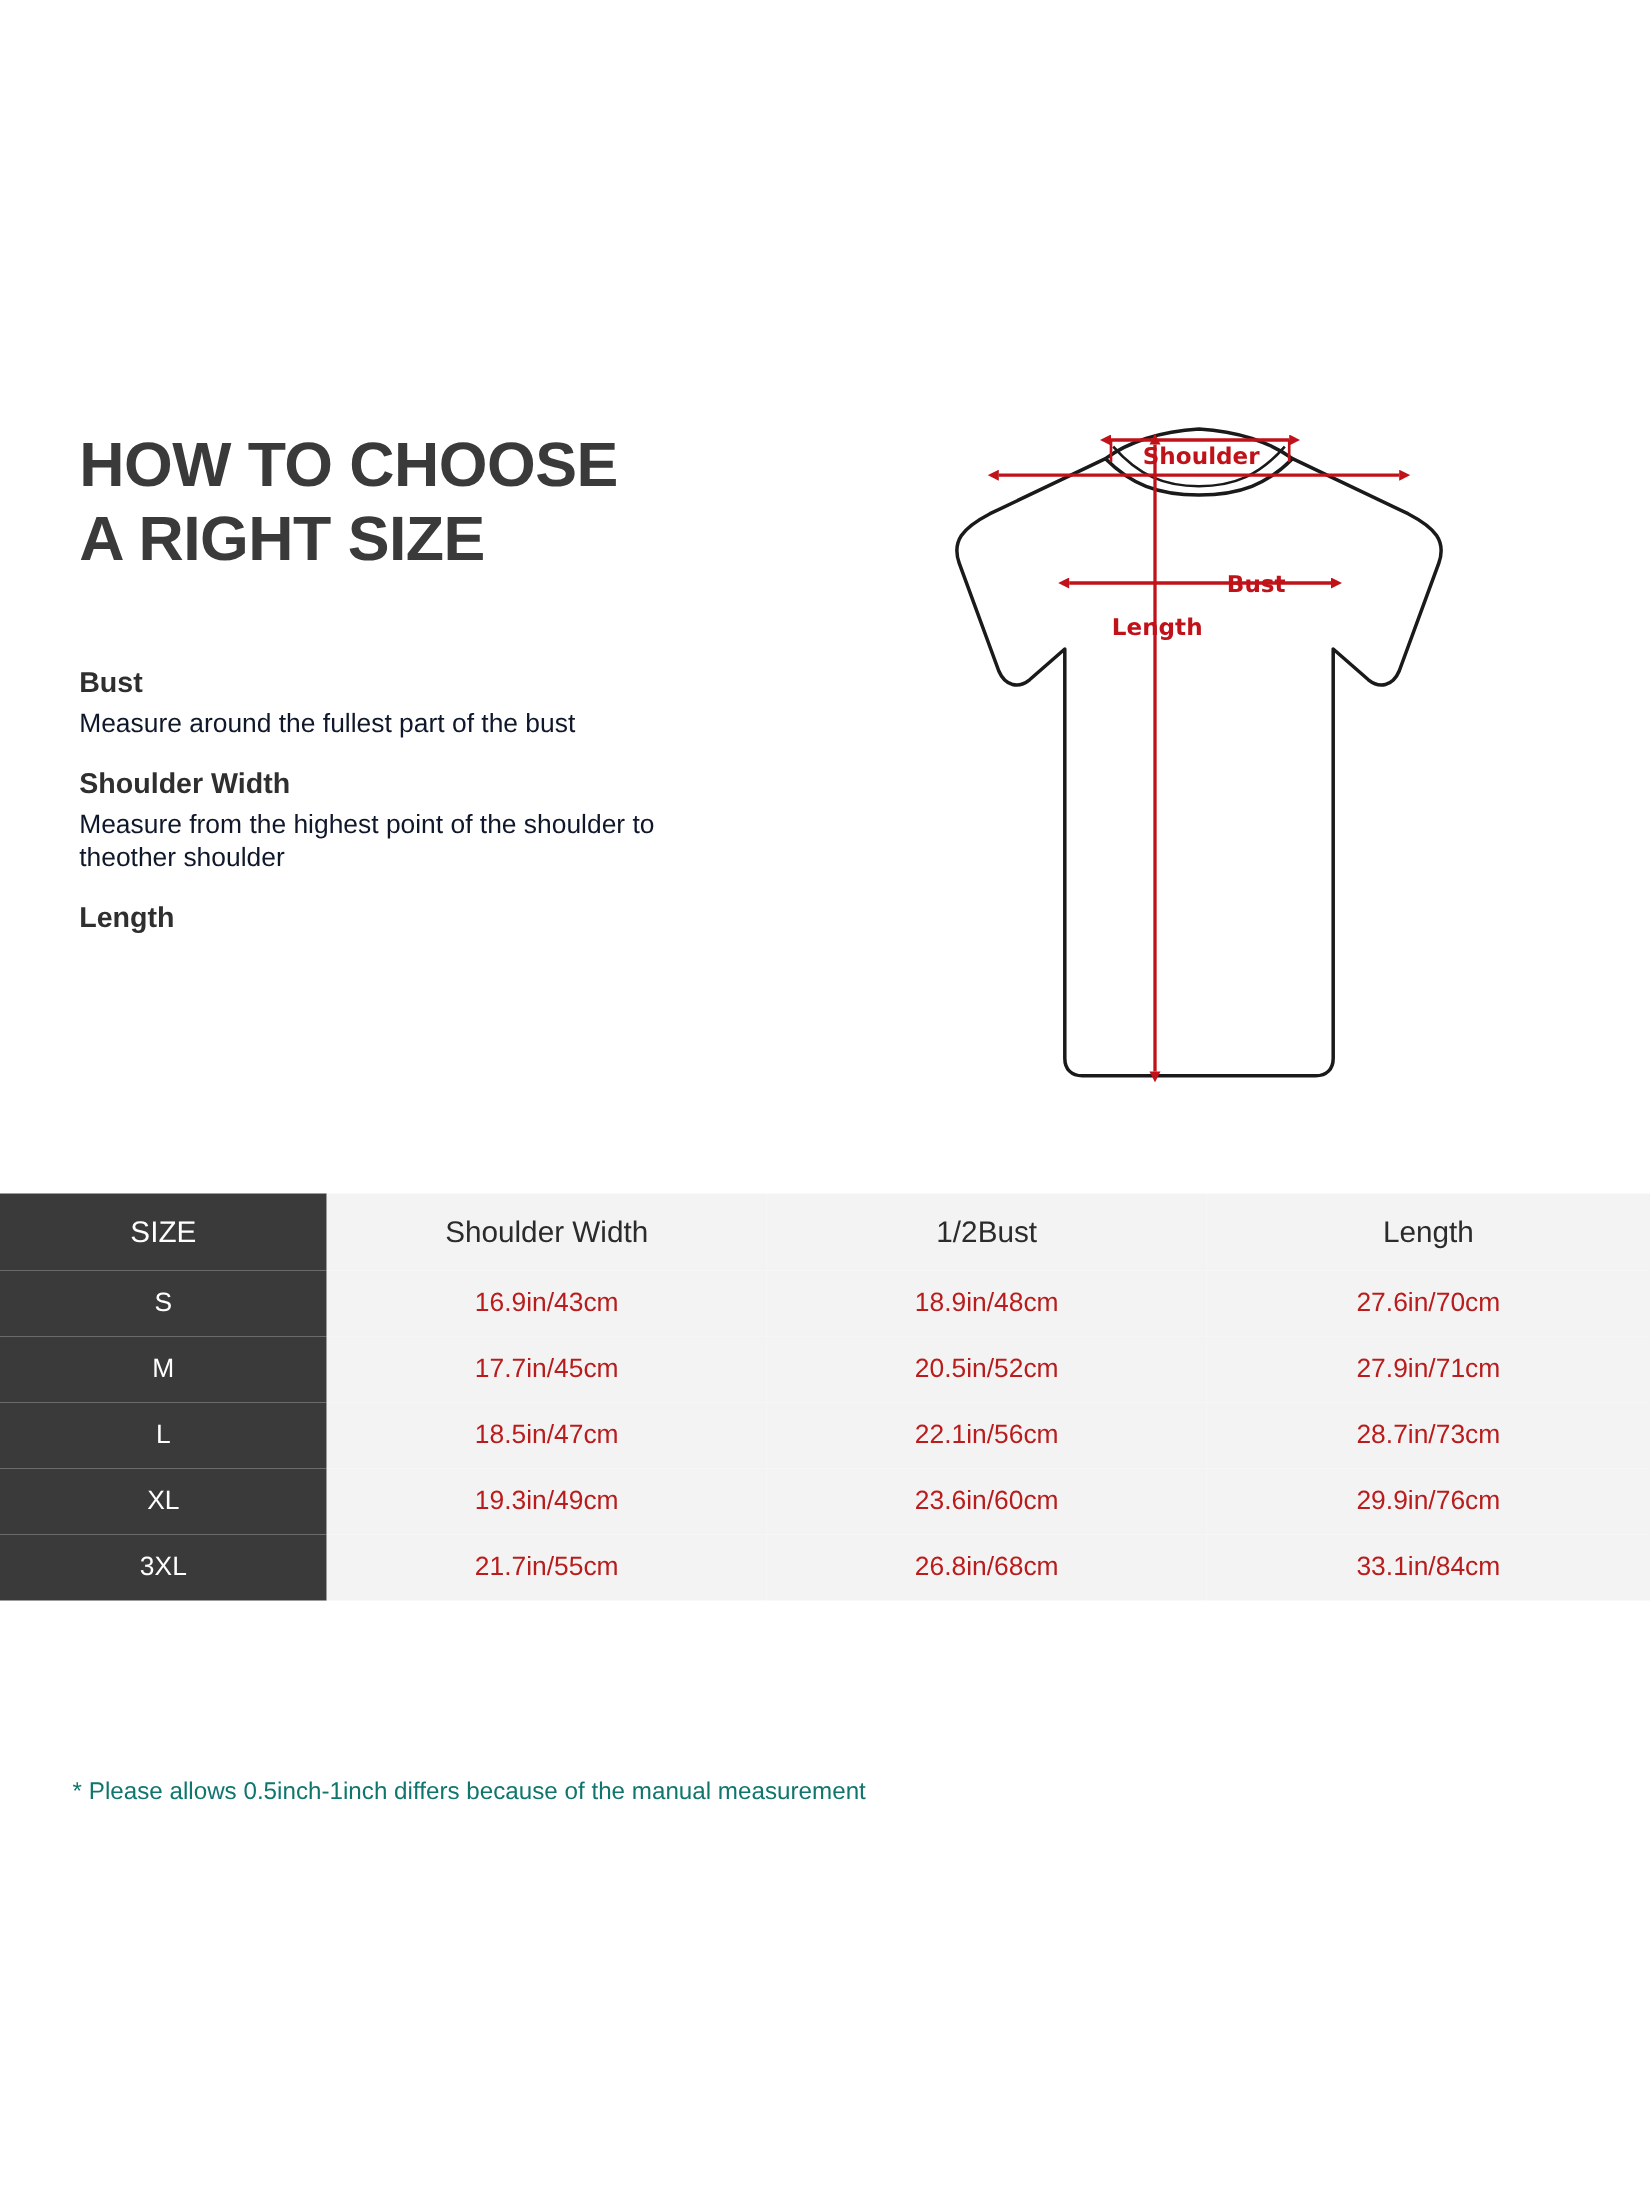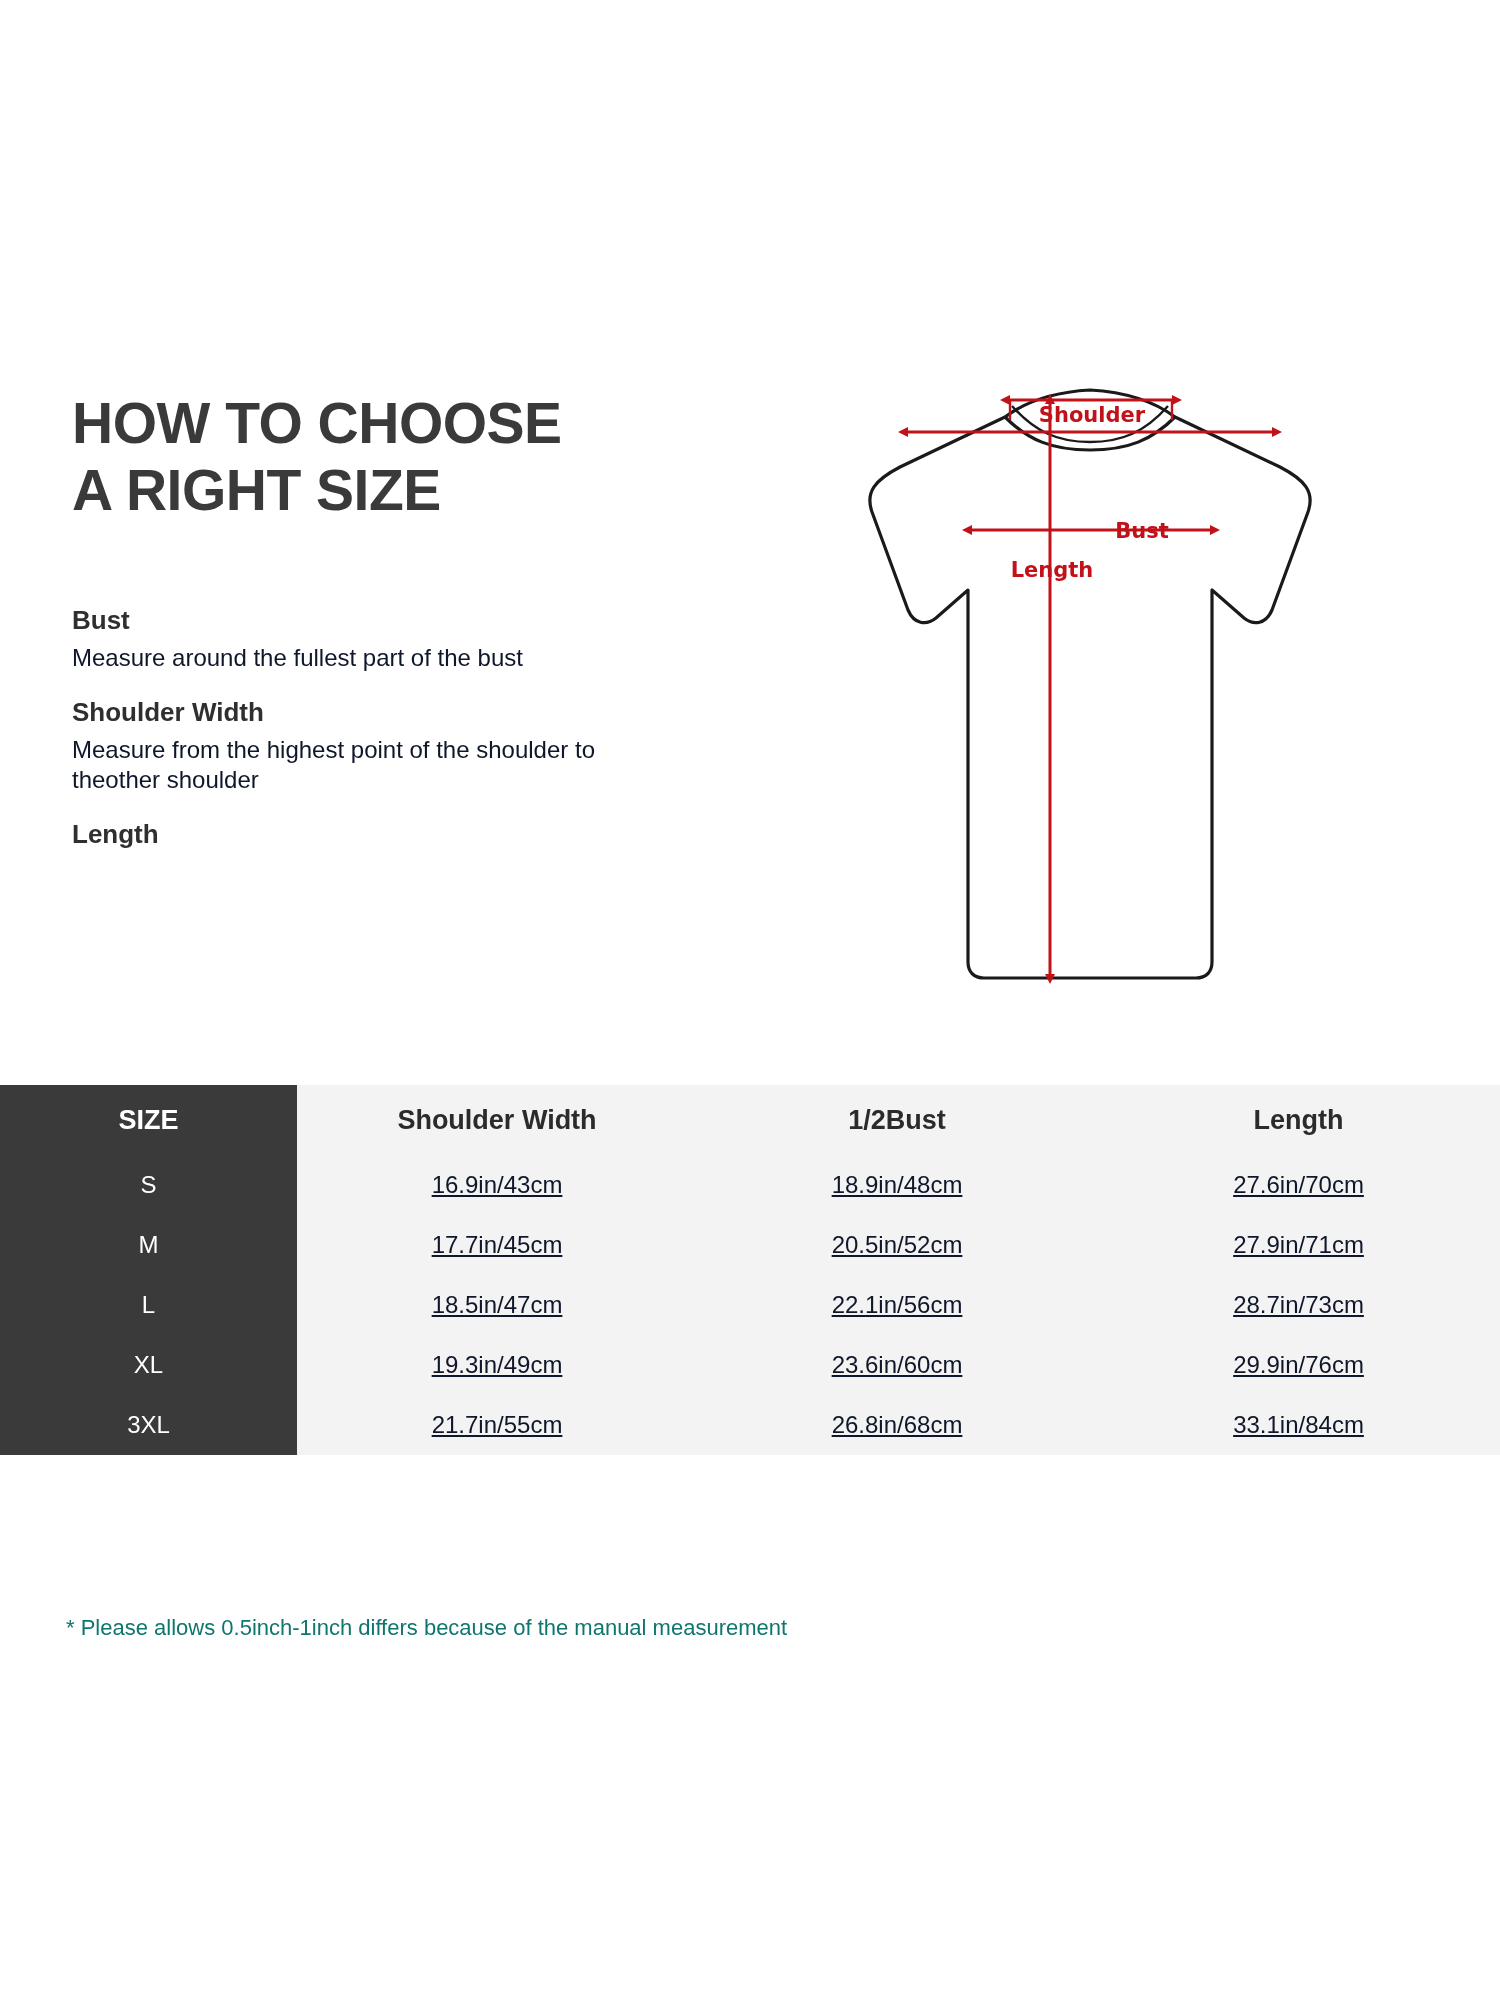--- a/index.html
+++ b/index.html
@@ -92,21 +92,21 @@
     border: none;
   }
   .col-size { width: 297px; }
   .col-a { width: 400px; }
   .col-b { width: 400px; }
   .col-c { width: 403px; }
 
   thead th {
     height: 70px;
     font-size: 27px;
-    font-weight: 700;
+    font-weight: 400;
     vertical-align: middle;
   }
   th.head-size {
     background: #3a3a3a;
     color: #ffffff;
   }
   th.head-metric {
     background: #f3f3f3;
     color: #2b2b2b;
   }
@@ -115,22 +115,21 @@
     font-size: 24px;
     vertical-align: middle;
     text-align: center;
   }
   td.cell-size {
     background: #3a3a3a;
     color: #ffffff;
   }
   td.cell-val {
     background: #f3f3f3;
-    color: #0f172a;
-    text-decoration: underline;
+    color: #b91c1c;
   }
 
   .footnote {
     position: absolute;
     left: 66px;
     top: 1615px;
     font-size: 22px;
     color: #0f766e;
   }
 </style>

